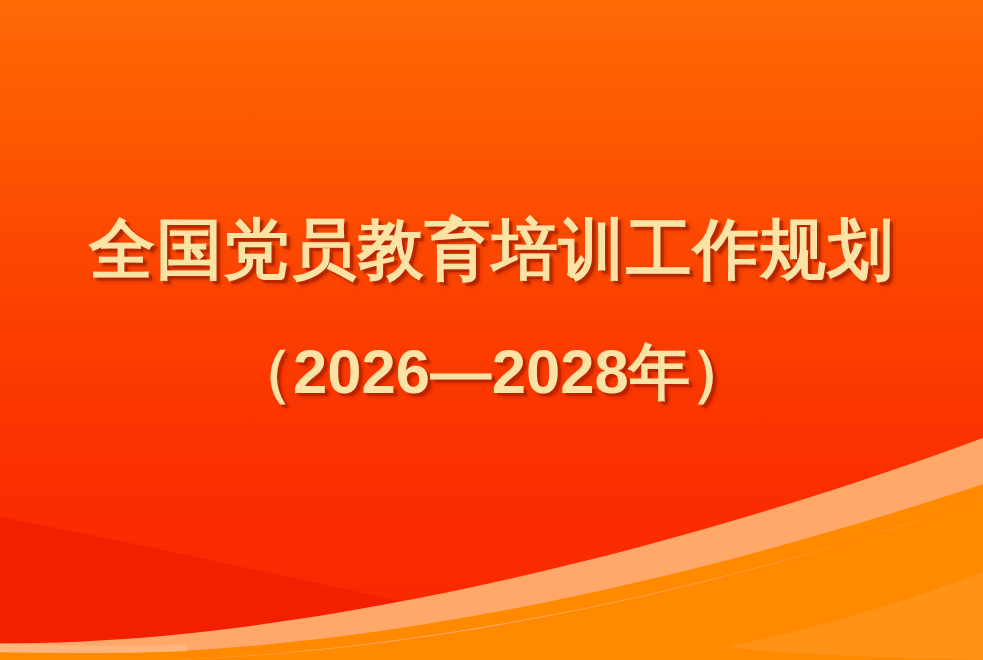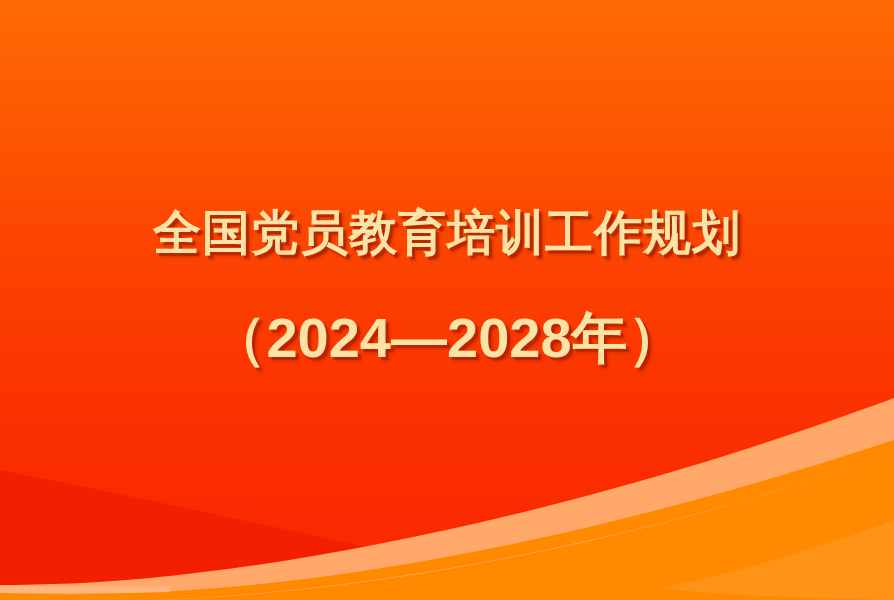--- a/index.html
+++ b/index.html
@@ -41,27 +41,27 @@
     top: 0;
     width: 894px;
     height: 600px;
     display: flex;
     flex-direction: column;
     align-items: center;
     justify-content: flex-start;
   }
 
   .main-title {
-    margin: 12px;
+    margin: 0;
     position: absolute;
     left: 0;
     right: 0;
     top: 197px;
     text-align: center;
-    font-size: 48px;
+    font-size: 60px;
     line-height: 1.0;
     font-weight: bold;
     letter-spacing: 1px;
     color: #fbe3a6;
     text-shadow:
        3px 3px 0 rgba(150, 22, 0, 0.45),
        4px 4px 3px rgba(130, 18, 0, 0.35);
     white-space: nowrap;
   }
 
@@ -100,16 +100,16 @@
 
     <path d="M894,452 C700,522 430,590 160,600 L894,600 Z" fill="#ff8a00"></path>
 
     <path d="M894,520 C820,548 740,572 660,588 C700,594 800,598 894,600 Z" fill="#ff9620" opacity="0.75"></path>
 
     <path d="M0,585 C60,587 120,588 170,586 L170,592 C110,594 55,594 0,593 Z" fill="#ffc08a" opacity="0.55"></path>
   </svg>
 
   <div class="text-block">
     <h1 class="main-title">全国党员教育培训工作规划</h1>
-    <h2 class="sub-title">（2024—2028年）</h2>
+    <h2 class="sub-title">（2026—2028年）</h2>
   </div>
 
 </div>
 
 </body></html>

